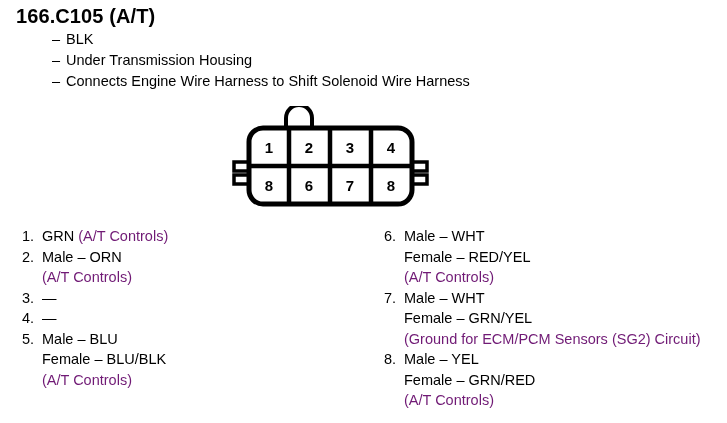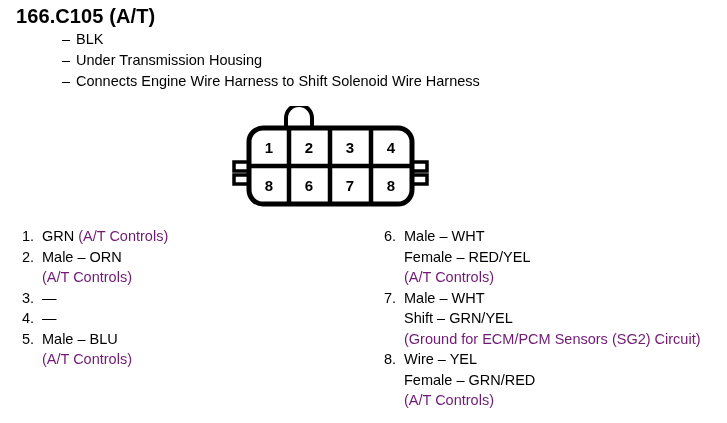--- a/index.html
+++ b/index.html
@@ -25,21 +25,21 @@
     font-weight: bold;
     letter-spacing: 0.1px;
   }
   .header .num {
     display: inline-block;
     min-width: 38px;
   }
 
   .subline {
     position: absolute;
-    left: 62px;
+    left: 52px;
     font-size: 14.5px;
     white-space: nowrap;
   }
   .subline .dash {
     display: inline-block;
     width: 14px;
   }
   .sub1 { top: 31px; }
   .sub2 { top: 52px; }
   .sub3 { top: 73px; }
@@ -182,20 +182,21 @@
         <div class="entry-lines">
           <div class="line"><span>—</span></div>
         </div>
       </div>
     </div>
     <div class="entry">
       <div class="entry-head">
         <div class="entry-num">5.</div>
         <div class="entry-lines">
           <div class="line"><span>Male – BLU</span></div>
+          <div class="line"><span>Female – BLU/BLK</span></div>
           <div class="line note">(A/T Controls)</div>
         </div>
       </div>
     </div>
   </div>
 <div class="col col-right" id="col-right">
     <div class="entry">
       <div class="entry-head">
         <div class="entry-num">6.</div>
         <div class="entry-lines">
@@ -203,28 +204,28 @@
           <div class="line"><span>Female – RED/YEL</span></div>
           <div class="line note">(A/T Controls)</div>
         </div>
       </div>
     </div>
     <div class="entry">
       <div class="entry-head">
         <div class="entry-num">7.</div>
         <div class="entry-lines">
           <div class="line"><span>Male – WHT</span></div>
-          <div class="line"><span>Shift – GRN/YEL</span></div>
+          <div class="line"><span>Female – GRN/YEL</span></div>
           <div class="line note">(Ground for ECM/PCM Sensors (SG2) Circuit)</div>
         </div>
       </div>
     </div>
     <div class="entry">
       <div class="entry-head">
         <div class="entry-num">8.</div>
         <div class="entry-lines">
-          <div class="line"><span>Wire – YEL</span></div>
+          <div class="line"><span>Male – YEL</span></div>
           <div class="line"><span>Female – GRN/RED</span></div>
           <div class="line note">(A/T Controls)</div>
         </div>
       </div>
     </div>
   </div>
 
 </body></html>

